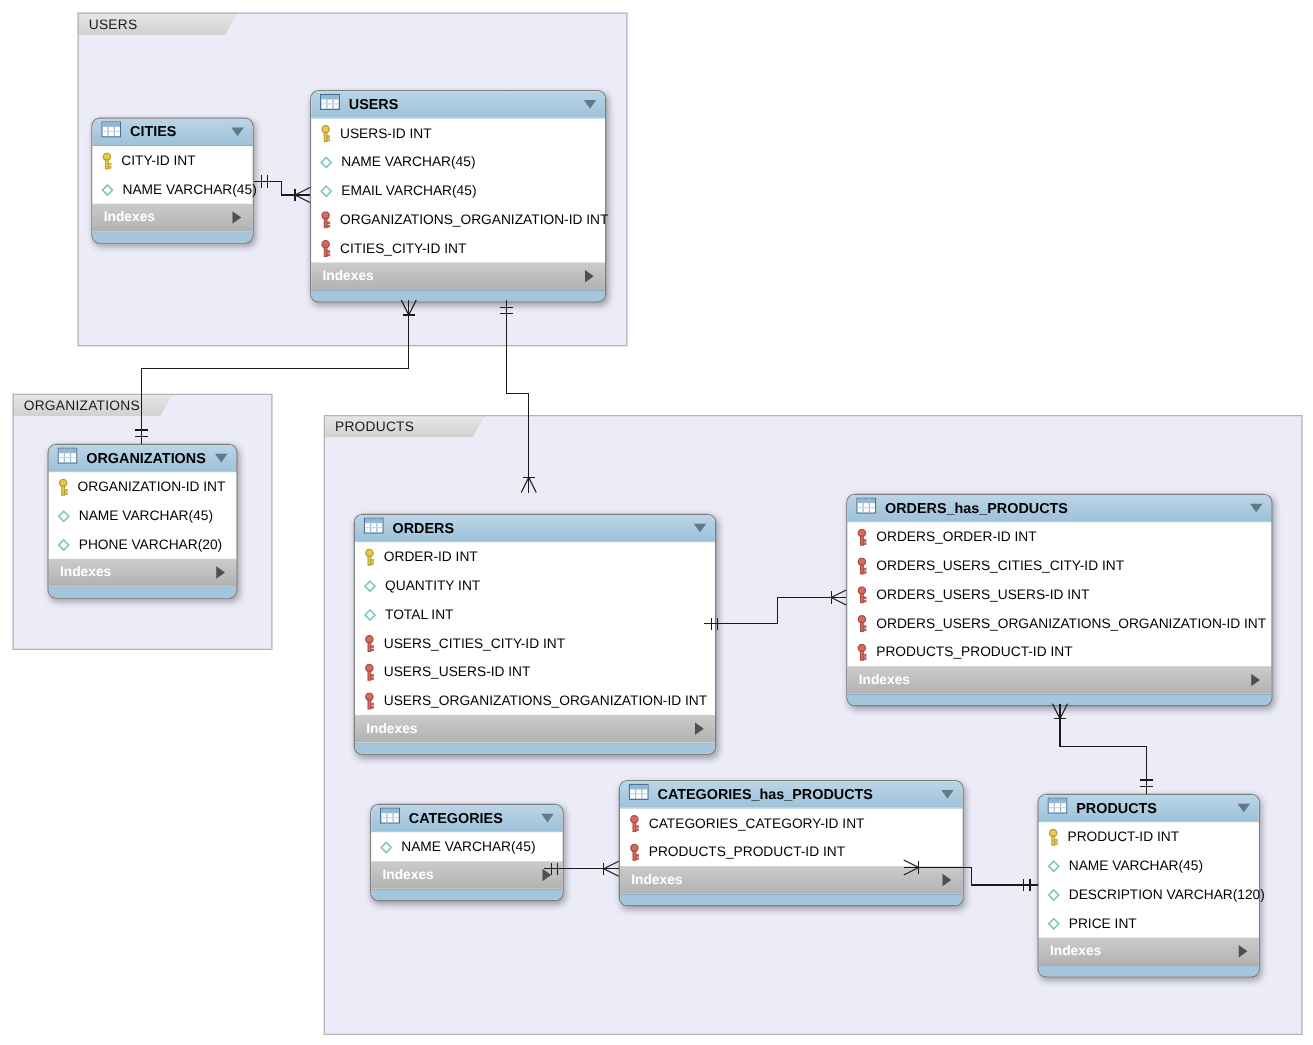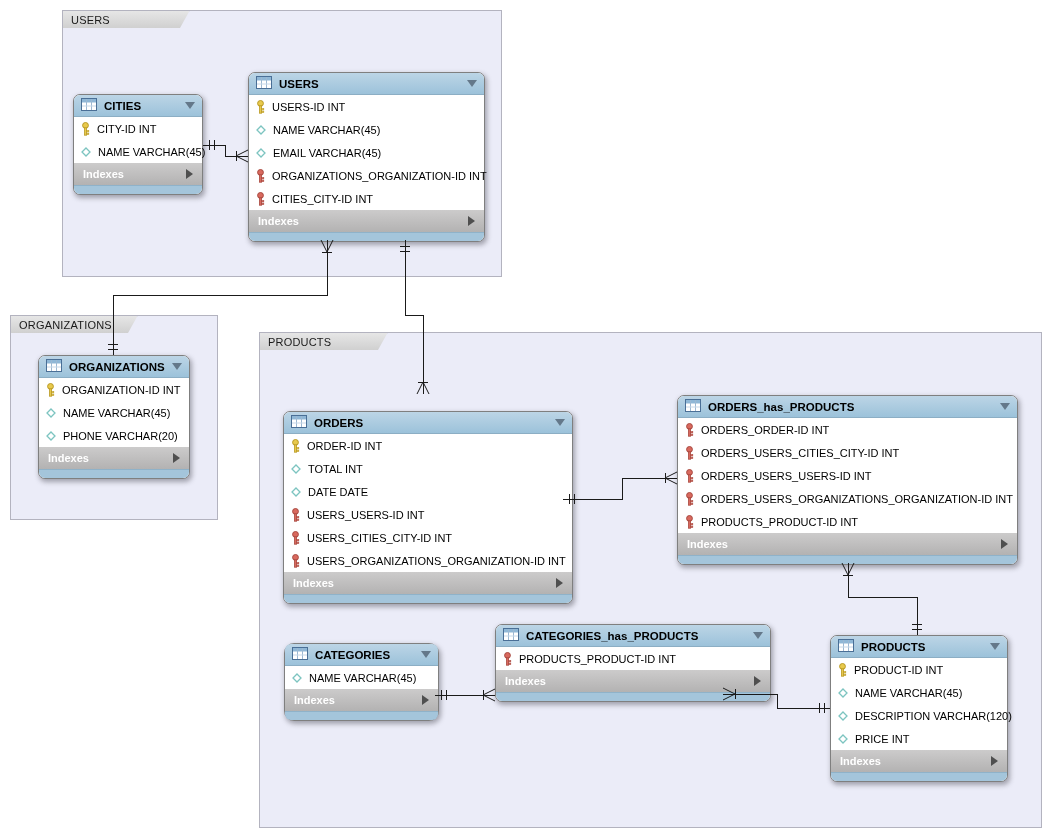--- a/index.html
+++ b/index.html
@@ -241,29 +241,40 @@
           </svg>
         </span>
         <span>ORDER-ID INT</span>
       </div>
       <div class="t-row">
         <span class="ic">
           <svg width="10" height="10" viewBox="0 0 10 10">
             <path d="M5 1 L9 5 L5 9 L1 5 Z" fill="#ffffff" stroke="#7cc4c0" stroke-width="1.3"></path>
           </svg>
         </span>
+        <span>QUANTITY INT</span>
+      </div>
+      <div class="t-row">
+        <span class="ic">
+          <svg width="10" height="10" viewBox="0 0 10 10">
+            <path d="M5 1 L9 5 L5 9 L1 5 Z" fill="#ffffff" stroke="#7cc4c0" stroke-width="1.3"></path>
+          </svg>
+        </span>
         <span>TOTAL INT</span>
       </div>
       <div class="t-row">
         <span class="ic">
-          <svg width="10" height="10" viewBox="0 0 10 10">
-            <path d="M5 1 L9 5 L5 9 L1 5 Z" fill="#ffffff" stroke="#7cc4c0" stroke-width="1.3"></path>
-          </svg>
-        </span>
-        <span>DATE DATE</span>
+          <svg width="9" height="14" viewBox="0 0 9 14">
+            <circle cx="4.5" cy="3.4" r="2.9" fill="#d9695e" stroke="#a84a41" stroke-width="1"></circle>
+            <rect x="3.4" y="5.8" width="2.2" height="7.4" fill="#d9695e" stroke="#a84a41" stroke-width="0.8"></rect>
+            <rect x="5.6" y="8.6" width="2.2" height="1.4" fill="#d9695e" stroke="#a84a41" stroke-width="0.6"></rect>
+            <rect x="5.6" y="11.2" width="2.2" height="1.4" fill="#d9695e" stroke="#a84a41" stroke-width="0.6"></rect>
+          </svg>
+        </span>
+        <span>USERS_CITIES_CITY-ID INT</span>
       </div>
       <div class="t-row">
         <span class="ic">
           <svg width="9" height="14" viewBox="0 0 9 14">
             <circle cx="4.5" cy="3.4" r="2.9" fill="#d9695e" stroke="#a84a41" stroke-width="1"></circle>
             <rect x="3.4" y="5.8" width="2.2" height="7.4" fill="#d9695e" stroke="#a84a41" stroke-width="0.8"></rect>
             <rect x="5.6" y="8.6" width="2.2" height="1.4" fill="#d9695e" stroke="#a84a41" stroke-width="0.6"></rect>
             <rect x="5.6" y="11.2" width="2.2" height="1.4" fill="#d9695e" stroke="#a84a41" stroke-width="0.6"></rect>
           </svg>
         </span>
@@ -271,31 +282,20 @@
       </div>
       <div class="t-row">
         <span class="ic">
           <svg width="9" height="14" viewBox="0 0 9 14">
             <circle cx="4.5" cy="3.4" r="2.9" fill="#d9695e" stroke="#a84a41" stroke-width="1"></circle>
             <rect x="3.4" y="5.8" width="2.2" height="7.4" fill="#d9695e" stroke="#a84a41" stroke-width="0.8"></rect>
             <rect x="5.6" y="8.6" width="2.2" height="1.4" fill="#d9695e" stroke="#a84a41" stroke-width="0.6"></rect>
             <rect x="5.6" y="11.2" width="2.2" height="1.4" fill="#d9695e" stroke="#a84a41" stroke-width="0.6"></rect>
           </svg>
         </span>
-        <span>USERS_CITIES_CITY-ID INT</span>
-      </div>
-      <div class="t-row">
-        <span class="ic">
-          <svg width="9" height="14" viewBox="0 0 9 14">
-            <circle cx="4.5" cy="3.4" r="2.9" fill="#d9695e" stroke="#a84a41" stroke-width="1"></circle>
-            <rect x="3.4" y="5.8" width="2.2" height="7.4" fill="#d9695e" stroke="#a84a41" stroke-width="0.8"></rect>
-            <rect x="5.6" y="8.6" width="2.2" height="1.4" fill="#d9695e" stroke="#a84a41" stroke-width="0.6"></rect>
-            <rect x="5.6" y="11.2" width="2.2" height="1.4" fill="#d9695e" stroke="#a84a41" stroke-width="0.6"></rect>
-          </svg>
-        </span>
         <span>USERS_ORGANIZATIONS_ORGANIZATION-ID INT</span>
       </div>
       <div class="t-indexes">
         <span>Indexes</span>
         <span class="idx-arrow"></span>
       </div>
       <div class="t-footer"></div>
     </div>
     <div class="table" style="left: 677px; top: 395px; width: 341px;">
       <div class="t-header">
@@ -363,21 +363,21 @@
           </svg>
         </span>
         <span>PRODUCTS_PRODUCT-ID INT</span>
       </div>
       <div class="t-indexes">
         <span>Indexes</span>
         <span class="idx-arrow"></span>
       </div>
       <div class="t-footer"></div>
     </div>
-    <div class="table" style="left: 284px; top: 643px; width: 155px; border-radius: 10px;">
+    <div class="table" style="left: 296px; top: 643px; width: 155px;">
       <div class="t-header">
         <span class="ic"><svg width="16" height="13" viewBox="0 0 16 13">
             <rect x="0.5" y="0.5" width="15" height="12" fill="#fff" stroke="#4a6f96" stroke-width="1"></rect>
             <rect x="1" y="1" width="14" height="3.5" fill="#8fb7d6"></rect>
             <line x1="5.5" y1="1" x2="5.5" y2="12" stroke="#9cb8d2" stroke-width="1"></line>
             <line x1="10.5" y1="1" x2="10.5" y2="12" stroke="#9cb8d2" stroke-width="1"></line>
             <line x1="1" y1="8" x2="15" y2="8" stroke="#c7d8e8" stroke-width="1"></line>
           </svg></span>
         <span class="t-title">CATEGORIES</span>
         <span class="t-arrow"></span>
@@ -400,20 +400,31 @@
       <div class="t-header">
         <span class="ic"><svg width="16" height="13" viewBox="0 0 16 13">
             <rect x="0.5" y="0.5" width="15" height="12" fill="#fff" stroke="#4a6f96" stroke-width="1"></rect>
             <rect x="1" y="1" width="14" height="3.5" fill="#8fb7d6"></rect>
             <line x1="5.5" y1="1" x2="5.5" y2="12" stroke="#9cb8d2" stroke-width="1"></line>
             <line x1="10.5" y1="1" x2="10.5" y2="12" stroke="#9cb8d2" stroke-width="1"></line>
             <line x1="1" y1="8" x2="15" y2="8" stroke="#c7d8e8" stroke-width="1"></line>
           </svg></span>
         <span class="t-title">CATEGORIES_has_PRODUCTS</span>
         <span class="t-arrow"></span>
+      </div>
+      <div class="t-row">
+        <span class="ic">
+          <svg width="9" height="14" viewBox="0 0 9 14">
+            <circle cx="4.5" cy="3.4" r="2.9" fill="#d9695e" stroke="#a84a41" stroke-width="1"></circle>
+            <rect x="3.4" y="5.8" width="2.2" height="7.4" fill="#d9695e" stroke="#a84a41" stroke-width="0.8"></rect>
+            <rect x="5.6" y="8.6" width="2.2" height="1.4" fill="#d9695e" stroke="#a84a41" stroke-width="0.6"></rect>
+            <rect x="5.6" y="11.2" width="2.2" height="1.4" fill="#d9695e" stroke="#a84a41" stroke-width="0.6"></rect>
+          </svg>
+        </span>
+        <span>CATEGORIES_CATEGORY-ID INT</span>
       </div>
       <div class="t-row">
         <span class="ic">
           <svg width="9" height="14" viewBox="0 0 9 14">
             <circle cx="4.5" cy="3.4" r="2.9" fill="#d9695e" stroke="#a84a41" stroke-width="1"></circle>
             <rect x="3.4" y="5.8" width="2.2" height="7.4" fill="#d9695e" stroke="#a84a41" stroke-width="0.8"></rect>
             <rect x="5.6" y="8.6" width="2.2" height="1.4" fill="#d9695e" stroke="#a84a41" stroke-width="0.6"></rect>
             <rect x="5.6" y="11.2" width="2.2" height="1.4" fill="#d9695e" stroke="#a84a41" stroke-width="0.6"></rect>
           </svg>
         </span>

